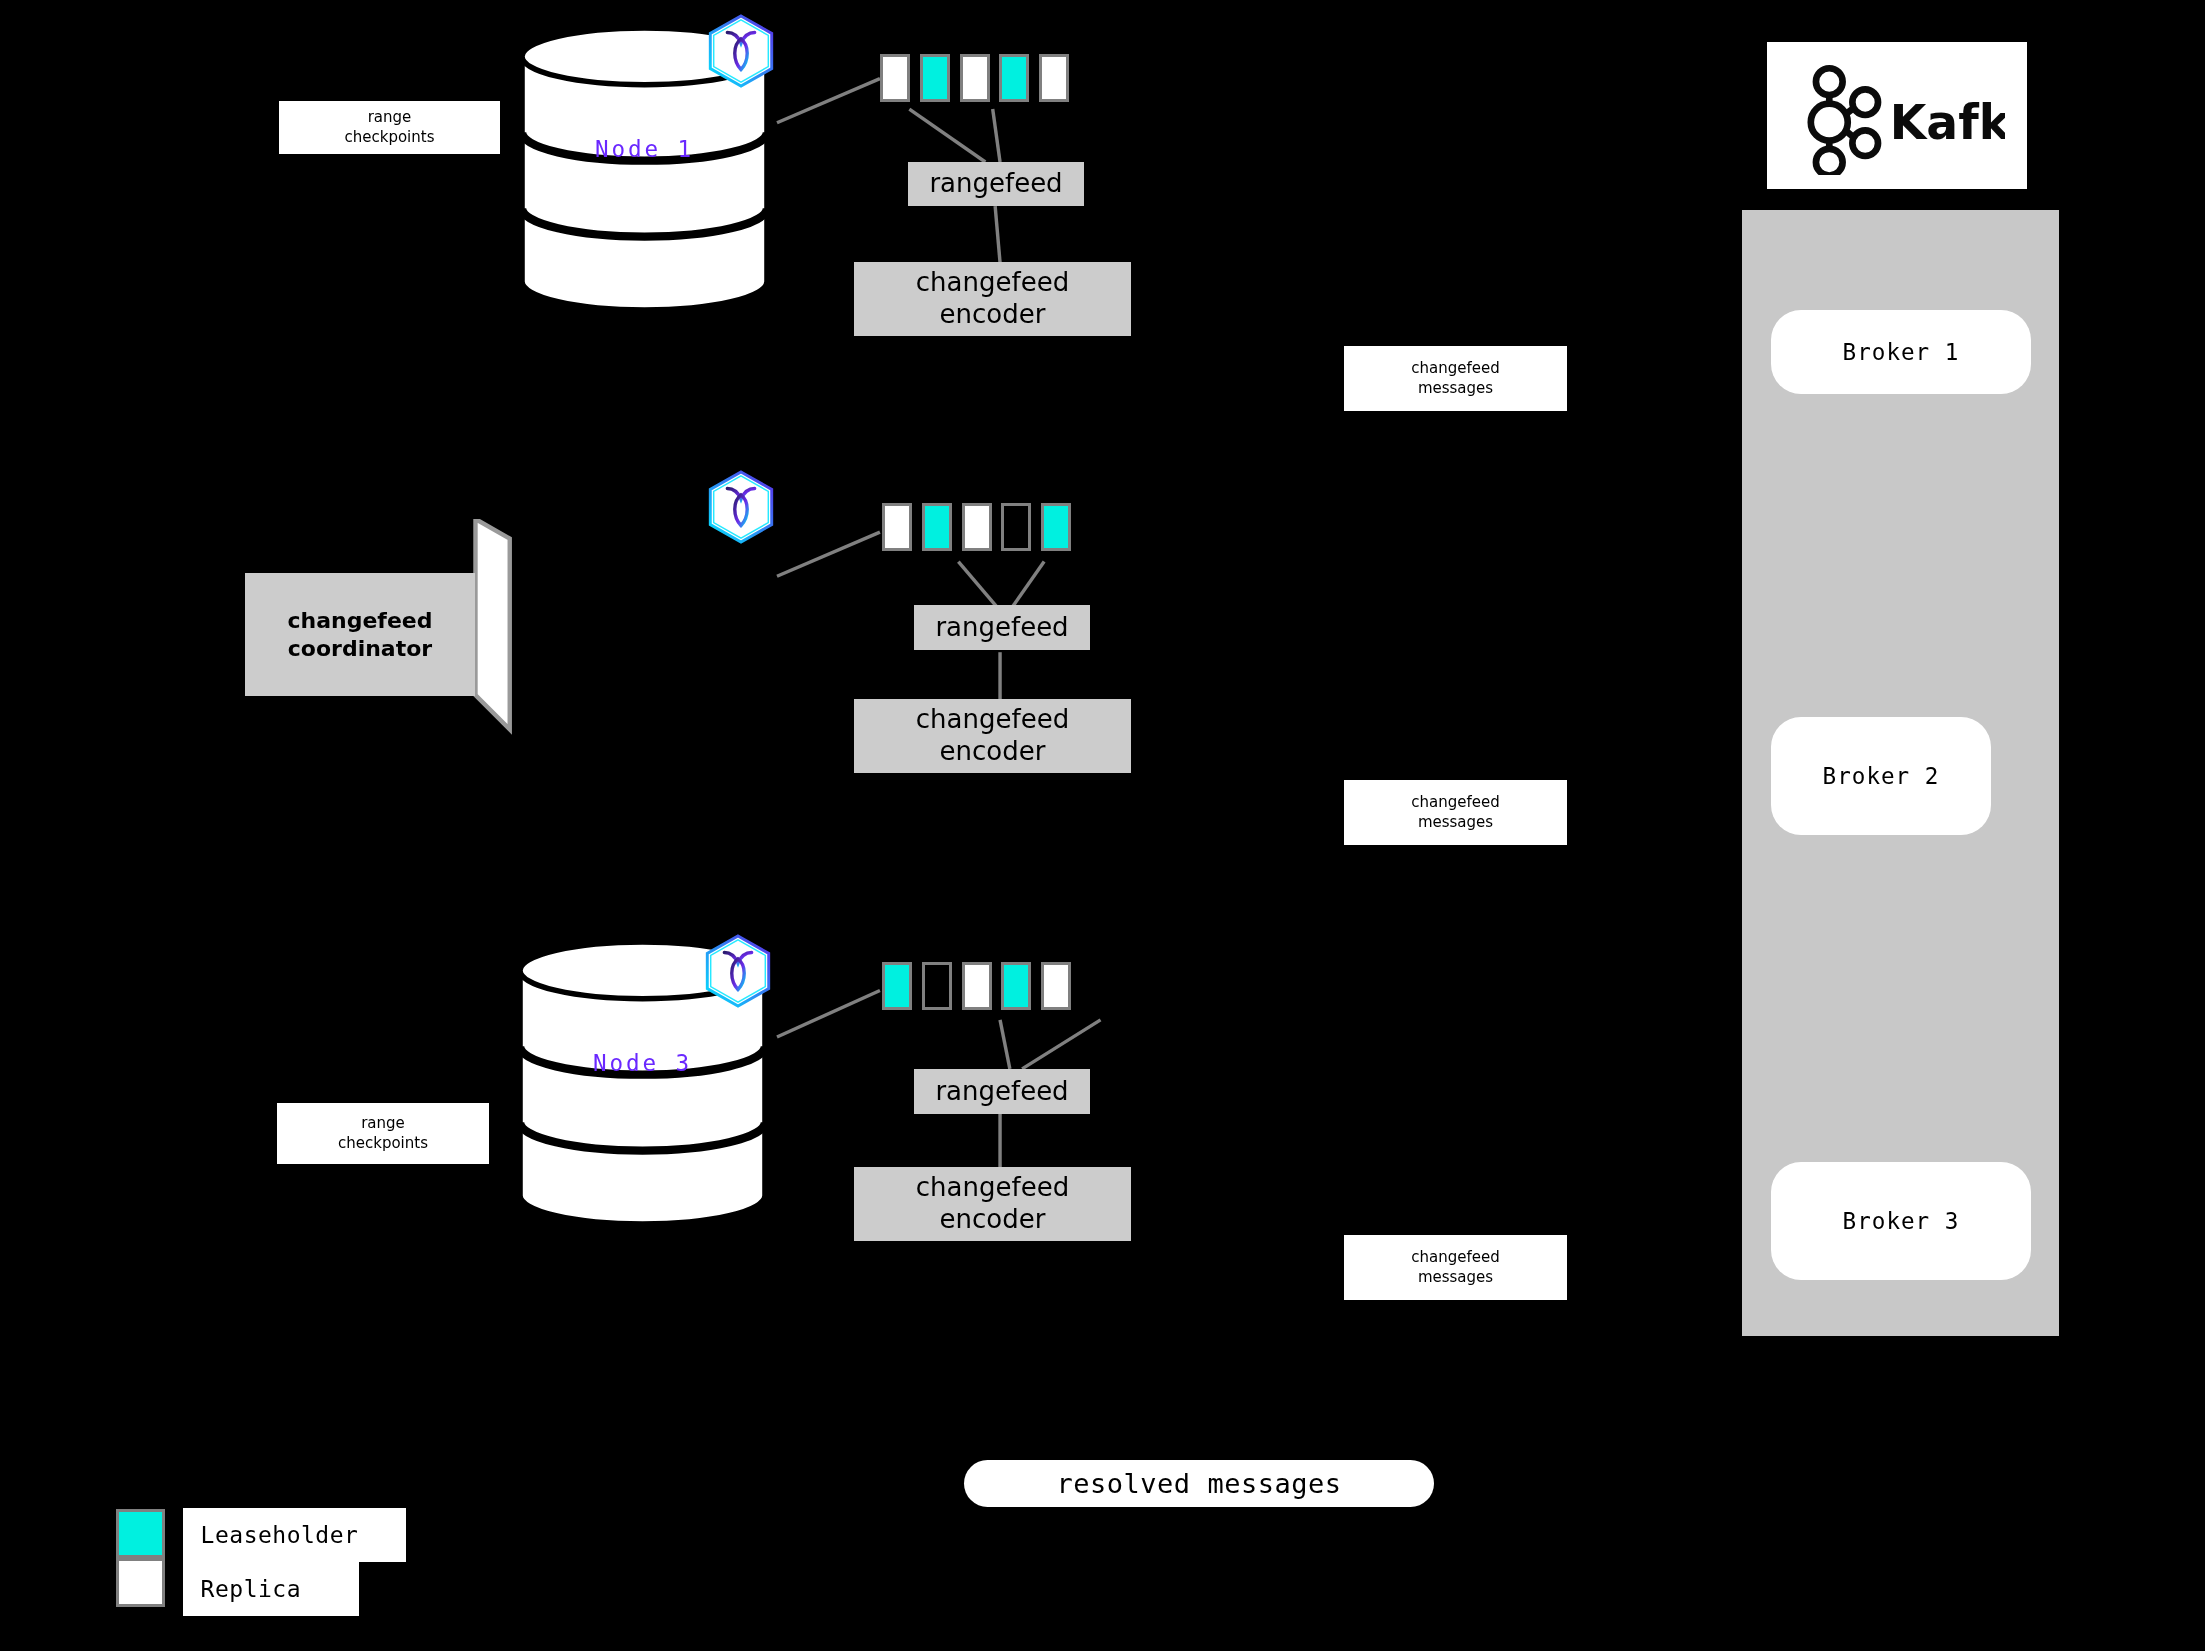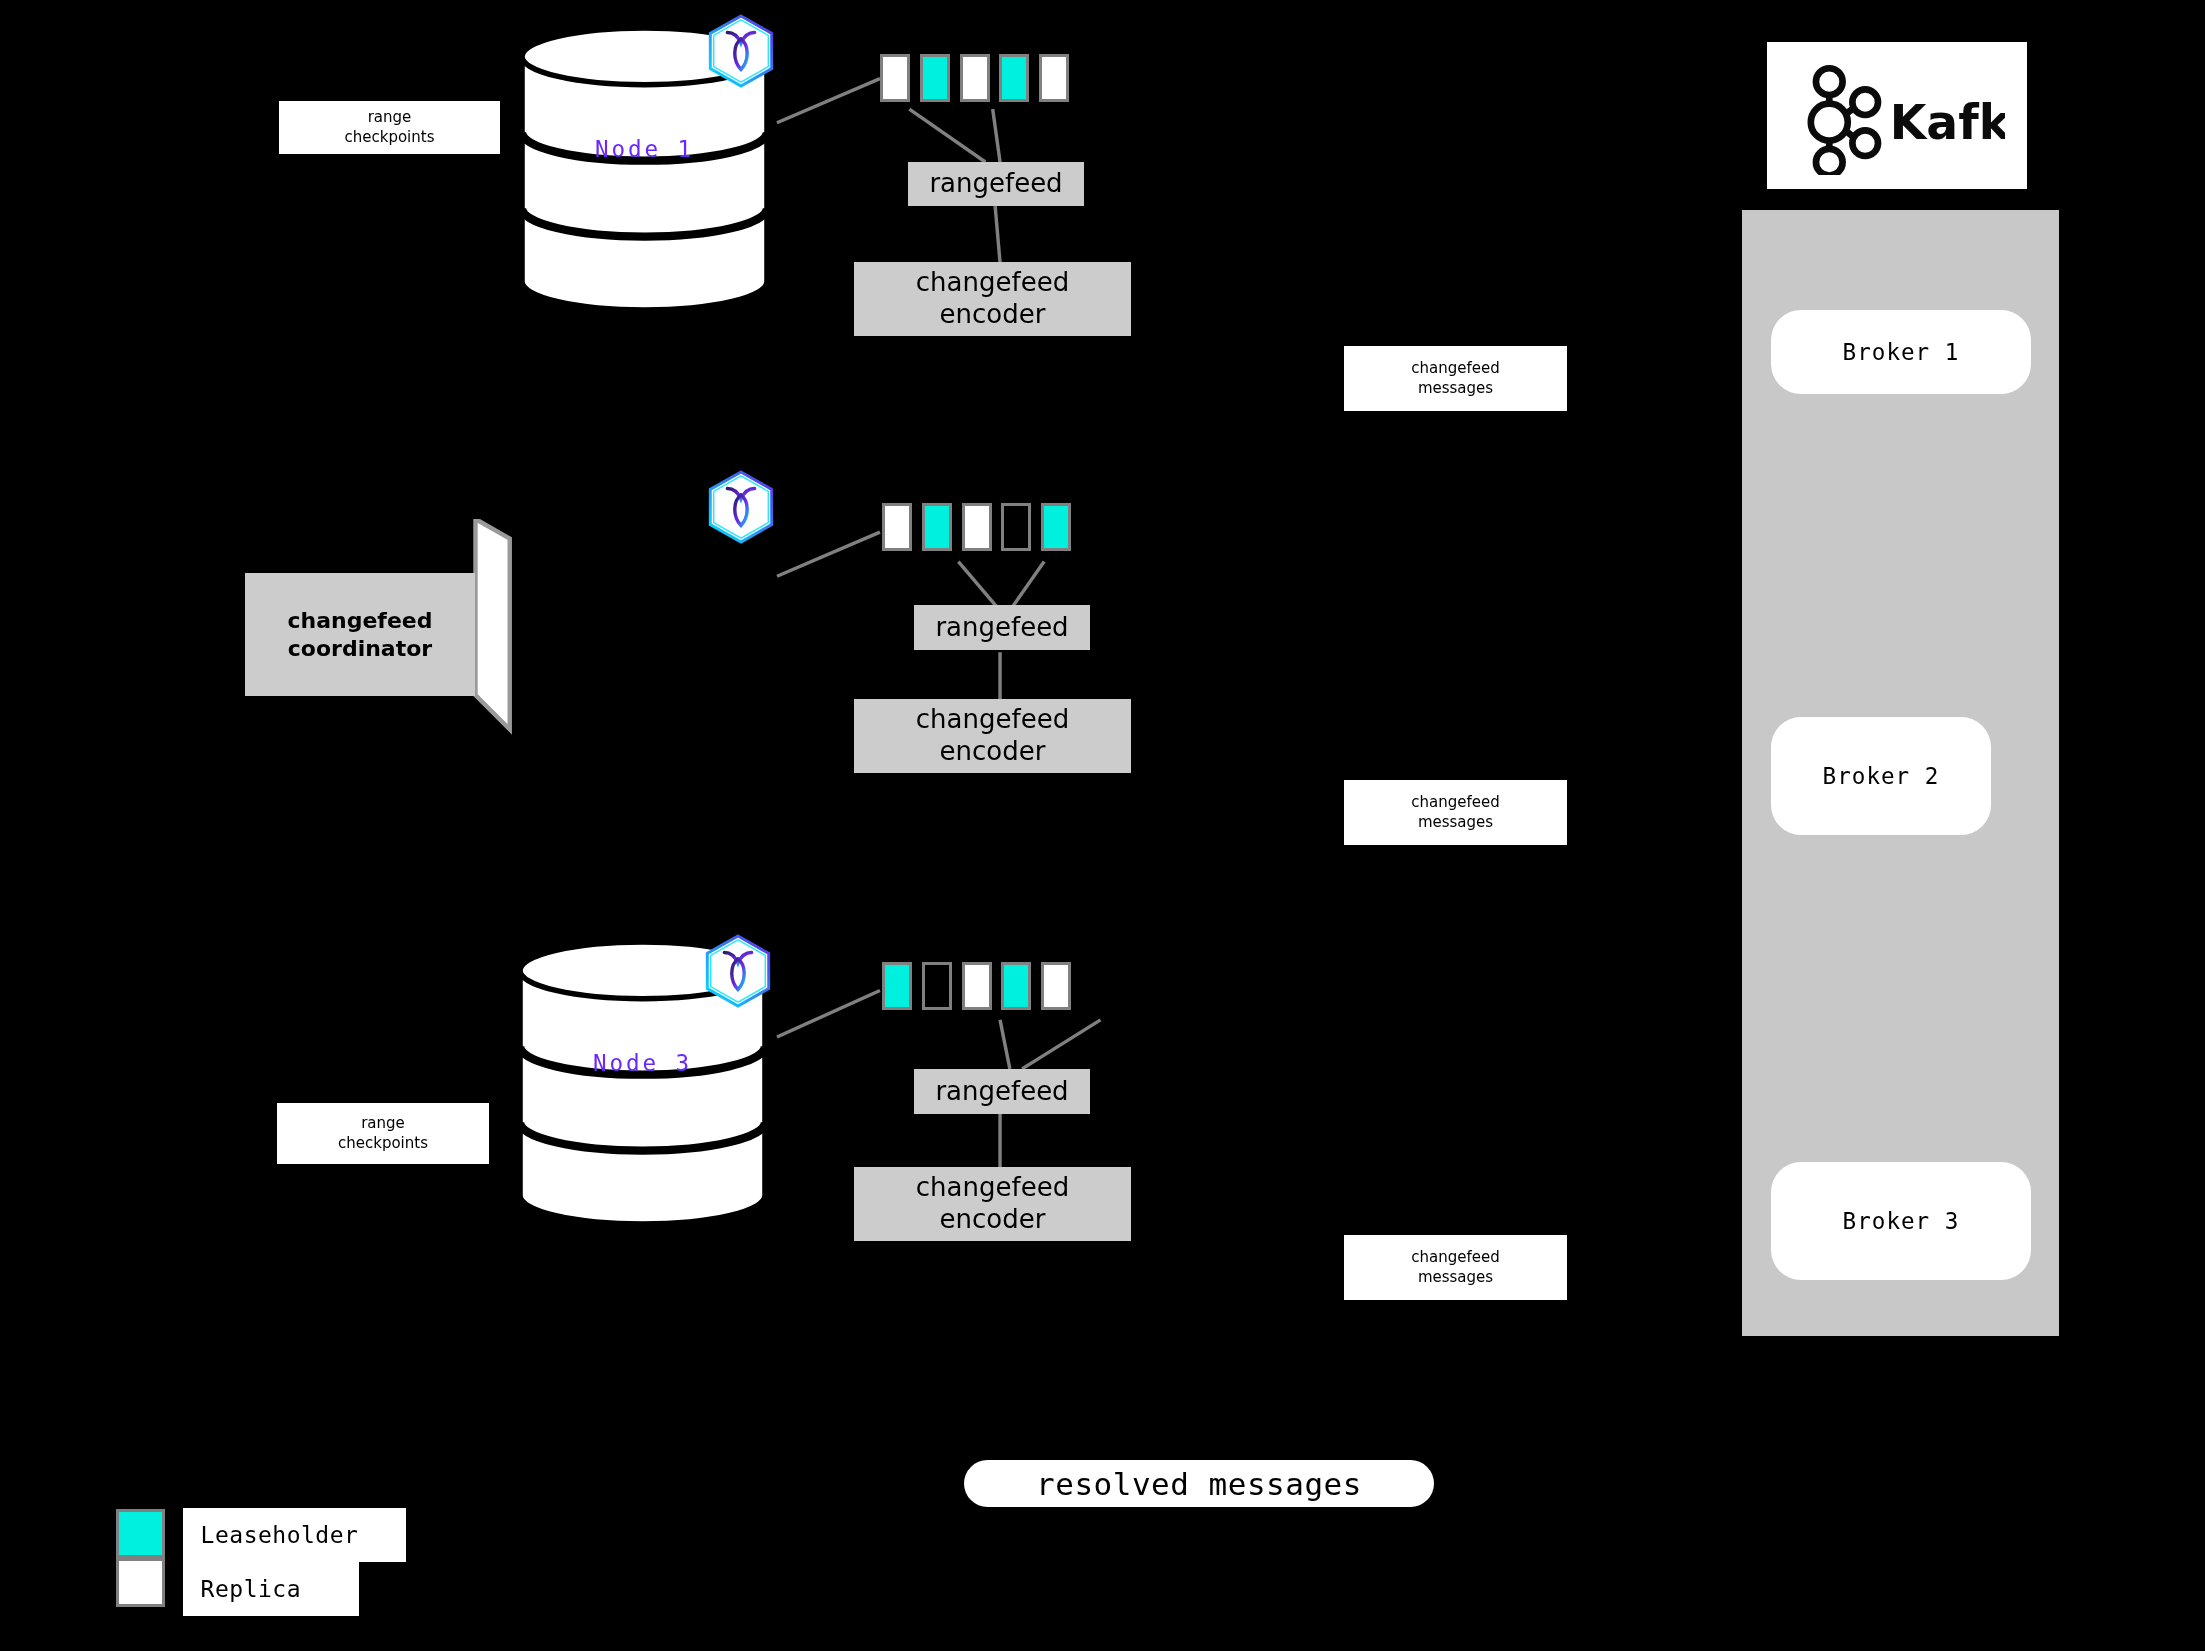--- a/index.html
+++ b/index.html
@@ -47,21 +47,21 @@
   
   .kafka-logo{position:absolute;background:#fff;display:flex;align-items:center;justify-content:center;}
   .kafka-panel{position:absolute;background:#C8C8C8;}
   .broker{position:absolute;background:#FFFFFF;border-radius:30px;
      display:flex;align-items:center;justify-content:center;
      font-family:"DejaVu Sans Mono","Liberation Mono",monospace;font-size:22.6px;letter-spacing:1px;color:#000;}
 
   
   .pill{position:absolute;background:#FFFFFF;border-radius:490px;
      display:flex;align-items:center;justify-content:center;
-     font-family:"DejaVu Sans Mono","Liberation Mono",monospace;font-size:31px;letter-spacing:0.5px;color:#000;}
+     font-family:"DejaVu Sans Mono","Liberation Mono",monospace;font-size:27px;letter-spacing:0.5px;color:#000;}
 
   
   .lg-sw{position:absolute;width:49px;height:49px;border:3.4px solid #808080;box-sizing:border-box;}
   .lg-txt{position:absolute;background:#FFFFFF;color:#000;display:flex;align-items:center;
      font-family:"DejaVu Sans Mono","Liberation Mono",monospace;font-size:23px;letter-spacing:0.5px;
      padding-left:17.6px;box-sizing:border-box;overflow:hidden;}
 
   .lines{position:absolute;left:0;top:0;width:2205px;height:1652px;pointer-events:none;}
 </style>
 </head>

